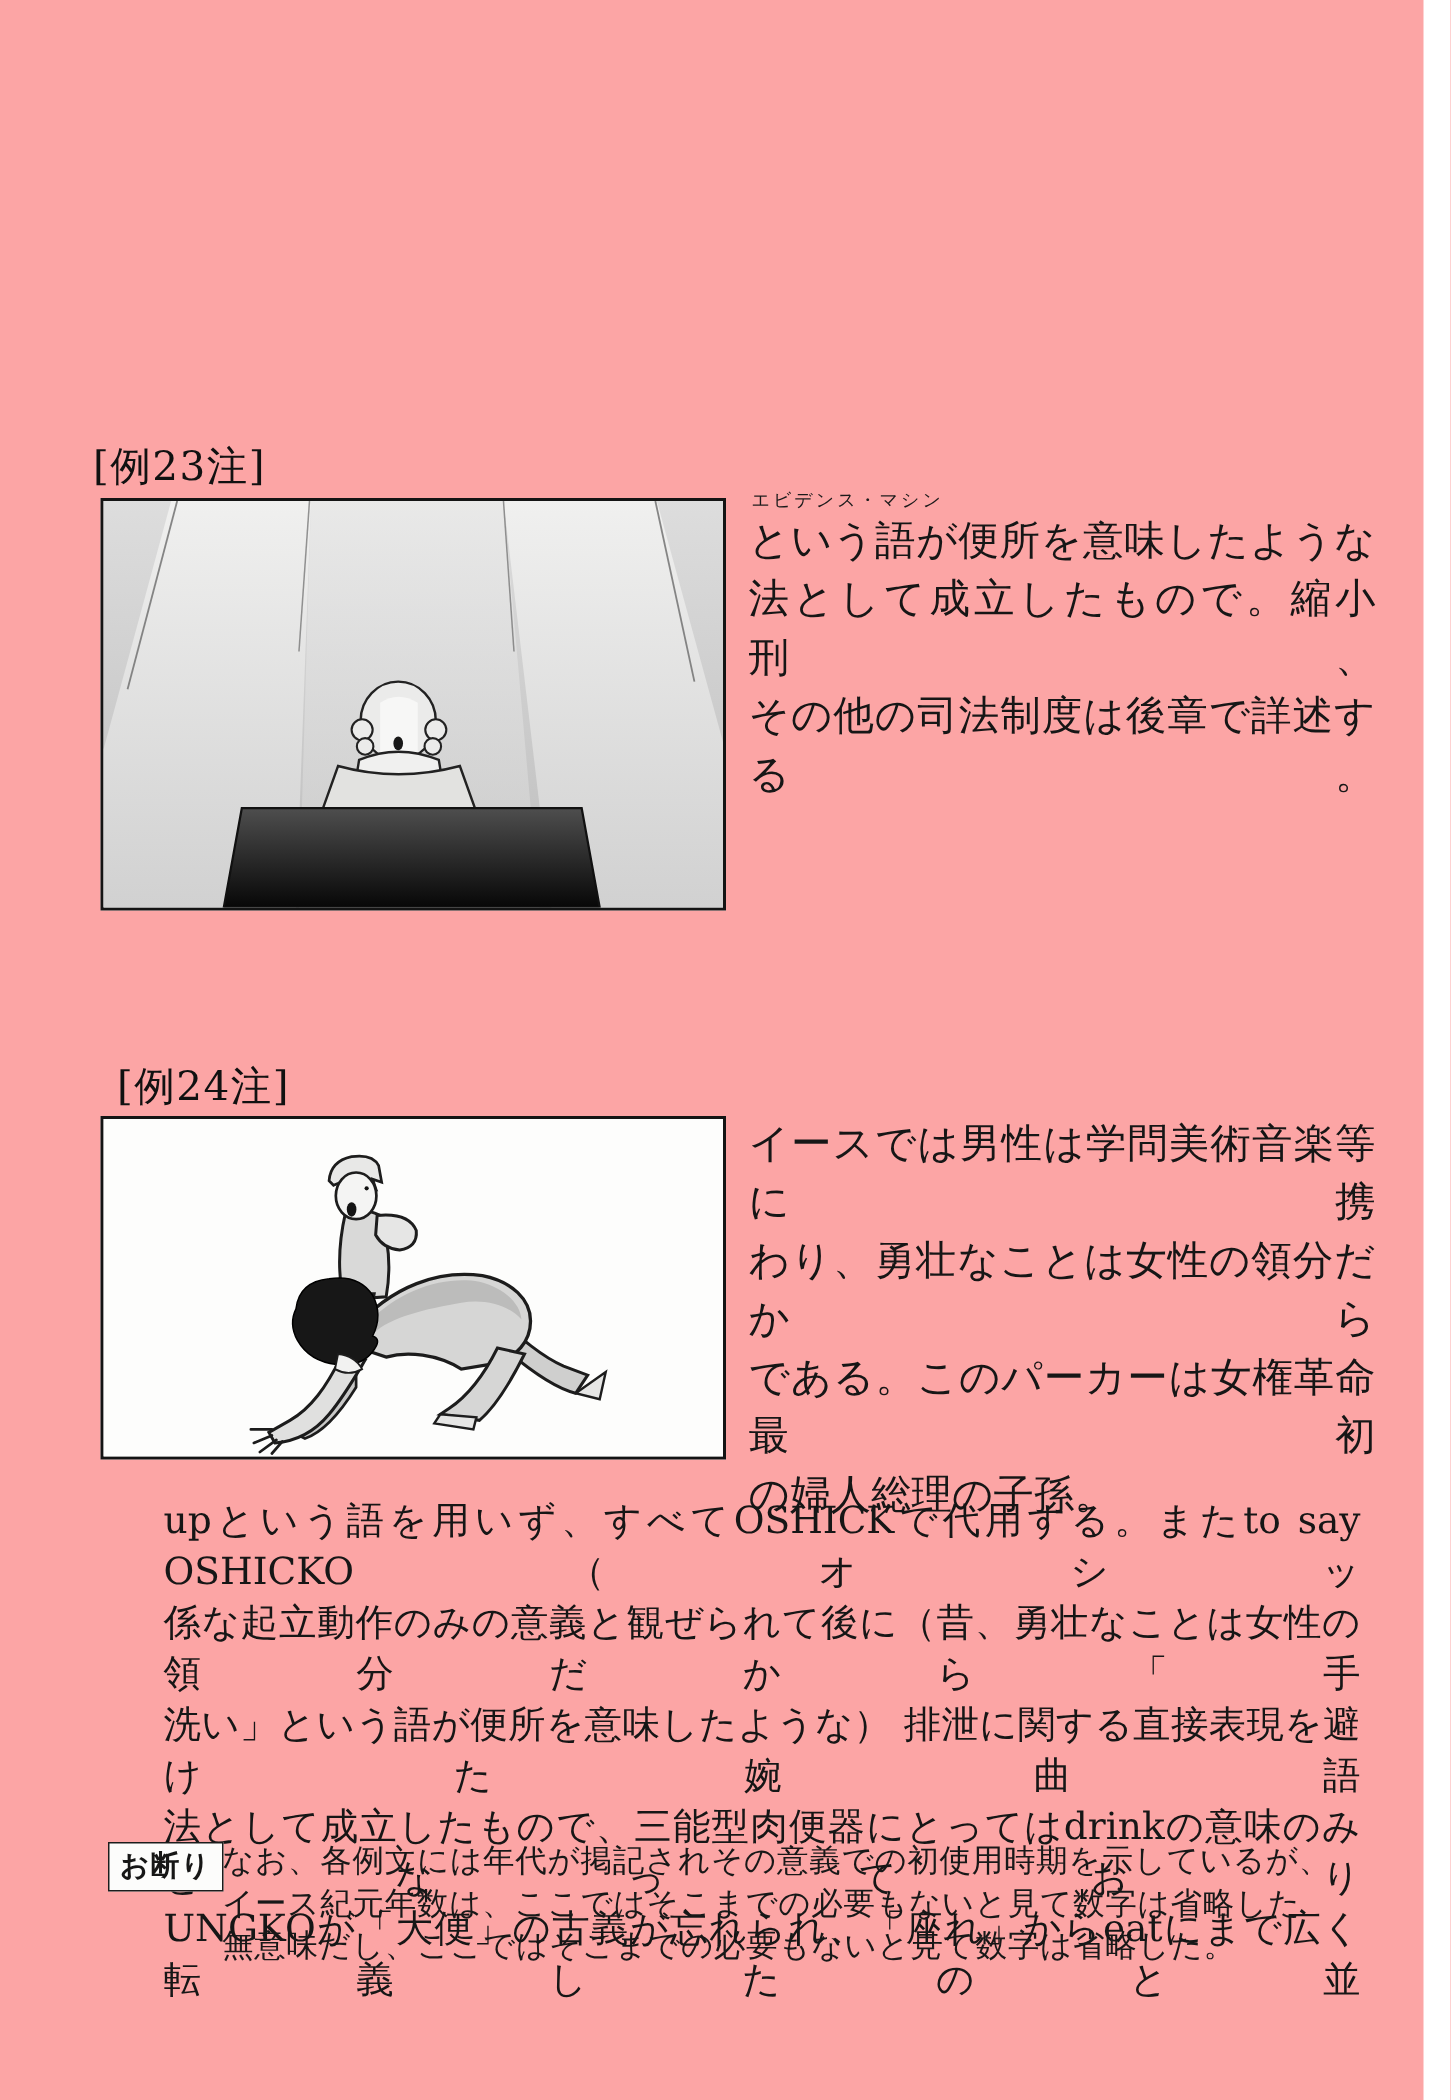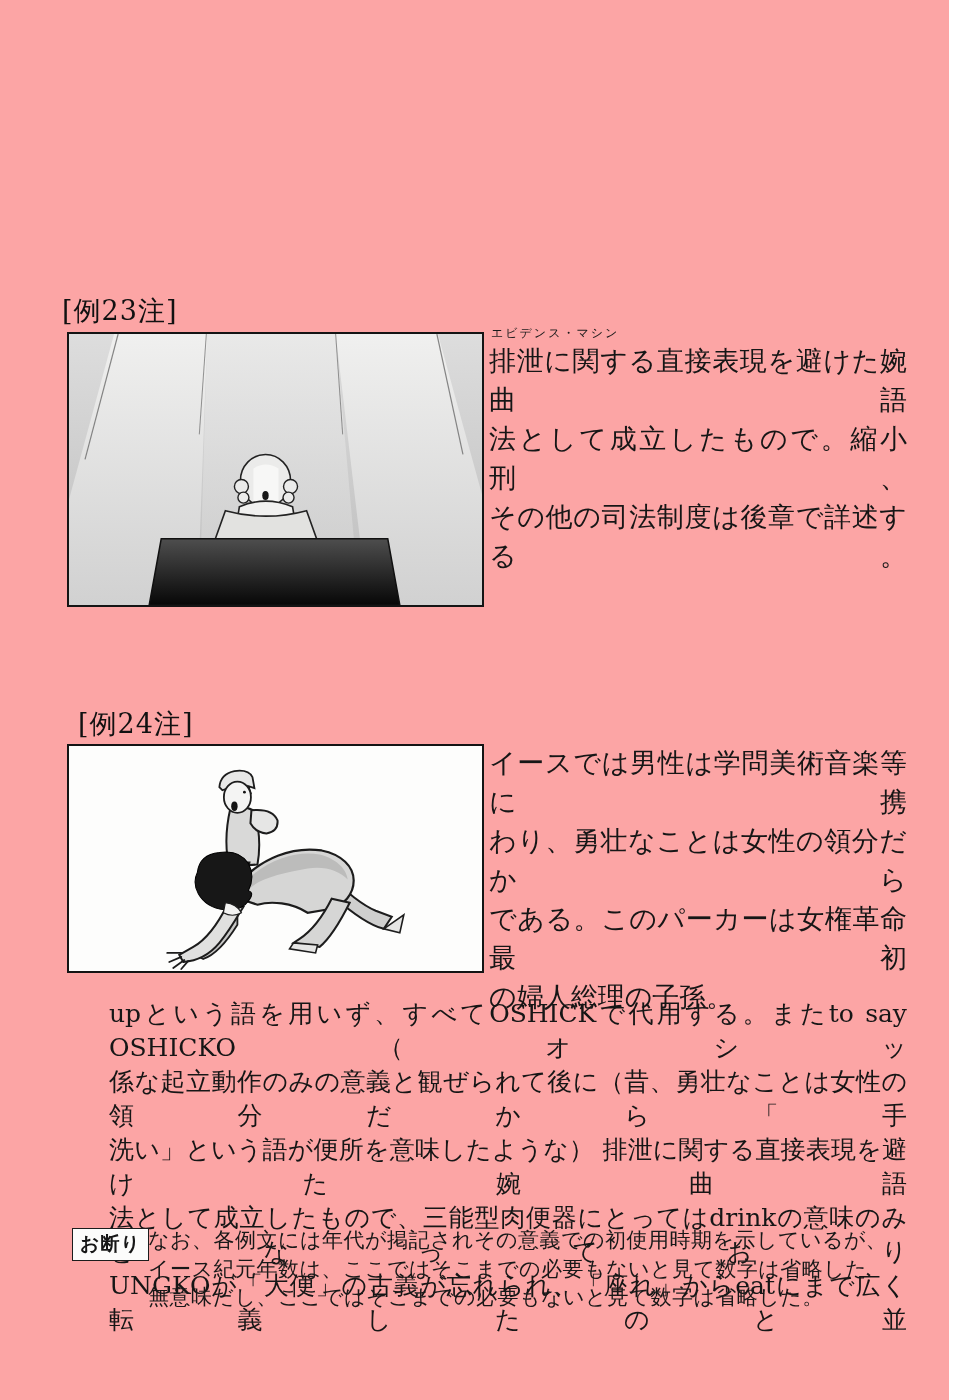--- a/index.html
+++ b/index.html
@@ -22,20 +22,21 @@
   .panel{
     position:absolute;
     border:2.5px solid #141414;
     background:#fff;
     box-sizing:border-box;
   }
   .panel svg{display:block;width:100%;height:100%;}
   .caption{
     position:absolute;
     width:418px;
+    margin-left:10px;
   }
   .caption .ruby-line{
     font-size:12px;
     letter-spacing:2px;
     line-height:14px;
     margin:0 0 1px 2px;
     color:#1a1a1a;
     font-family:"DejaVu Sans","Liberation Sans",sans-serif;
   }
   .caption .cap-line{
@@ -138,21 +139,21 @@
       </g>
 
       <path d="M146,204 L156,176 Q196,187 237,176 L247,204 Z" fill="#e2e2e0" stroke="#222" stroke-width="1.6"></path>
 
       <path d="M92,204 L318,204 L330,270 L80,270 Z" fill="url(#deskGrad)" stroke="#111" stroke-width="1.5"></path>
     </svg>
   </div>
 
   <div class="caption" style="left:489px;top:326px;">
     <div class="ruby-line">エビデンス・マシン</div>
-    <div class="cap-line j">排泄に関する直接表現を避けた婉曲語</div>
+    <div class="cap-line j">という語が便所を意味したような</div>
     <div class="cap-line j">法として成立したもので。縮小刑、</div>
     <div class="cap-line j">その他の司法制度は後章で詳述する。</div>
   </div>
 
   <div class="ex-label" style="left:78px;top:706px;">[例24注]</div>
 
   <div class="panel" style="left:67px;top:744px;width:417px;height:229px;">
     <svg viewBox="0 0 412 224" preserveAspectRatio="none">
       <rect x="0" y="0" width="412" height="224" fill="#fdfdfc"></rect>
 

